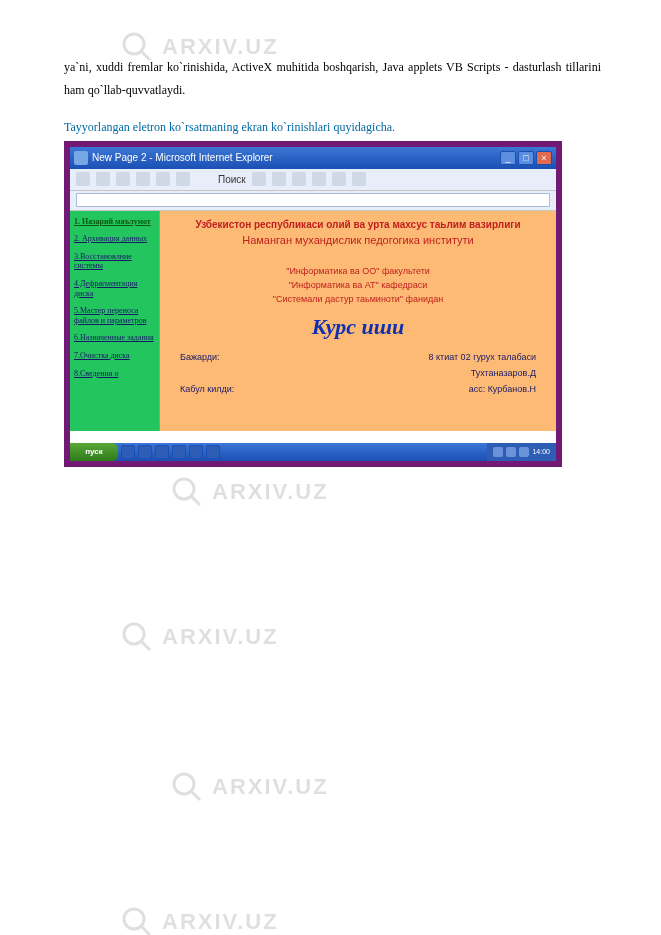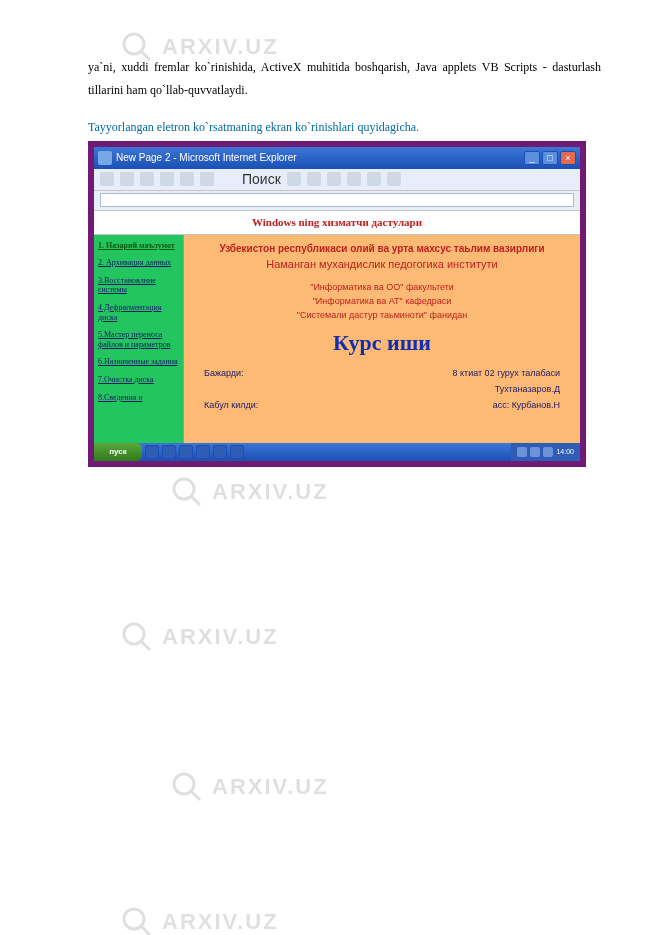--- a/index.html
+++ b/index.html
@@ -23,21 +23,21 @@
 .watermark-text {
 font-family: Arial, sans-serif;
 font-weight: bold;
 font-size: 22px;
 letter-spacing: 2px;
 color: #000;
 }
 .content {
 position: absolute;
 top: 56px;
-left: 88px;
+left: 64px;
 right: 60px;
 z-index: 2;
 }
 .para1 {
 font-size: 12px;
 line-height: 1.9;
 color: #000;
 text-align: justify;
 }
 .para2 {
@@ -99,21 +99,21 @@
 gap: 6px;
 }
 .tb-icon {
 width: 14px;
 height: 14px;
 background: #cfd8e6;
 border-radius: 2px;
 }
 .tb-text {
 font-family: Tahoma, sans-serif;
-font-size: 14px;
+font-size: 10px;
 color: #333;
 padding-left: 22px;
 }
 .addressbar {
 height: 20px;
 background: #e8eef9;
 border-bottom: 1px solid #c6c6c6;
 display: flex;
 align-items: center;
 padding: 0 6px;
@@ -168,29 +168,30 @@
 font-weight: bold;
 }
 .content-panel {
 flex: 1;
 background: #fdba74;
 padding: 8px 10px;
 text-align: center;
 font-family: Arial, sans-serif;
 }
 .cp-line1 { font-size: 10px; color: #c02020; font-weight: bold; margin-bottom: 4px; }
-.cp-line2 { font-size: 11px; color: #c02020; margin-bottom: 12px; }
+.cp-line2 { font-size: 11px; color: #c02020; margin-bottom: 20px; }
 .cp-line3 { font-size: 9px; color: #c02020; margin-bottom: 4px; }
 .cp-line4 { font-size: 9px; color: #c02020; margin-bottom: 4px; }
 .cp-line5 { font-size: 9px; color: #c02020; margin-bottom: 10px; }
 .cp-title {
 font-family: "Times New Roman", serif;
 font-size: 22px;
 color: #1030b0;
 font-weight: bold;
+font-style: italic;
 margin-bottom: 12px;
 }
 .cp-row {
 display: flex;
 justify-content: space-between;
 padding: 0 10px;
 font-size: 9px;
 color: #1a1a6a;
 margin-bottom: 6px;
 text-align: left;
@@ -336,23 +337,20 @@
       <div class="tb-icon"></div>
       <div class="tb-icon"></div>
       <div class="tb-icon"></div>
       <div class="tb-icon"></div>
     </div>
 
     <div class="addressbar">
       <div class="addr-input"></div>
     </div>
 
-    <div class="banner">
-      <span class="banner-text">Windows ning хизматчи дастулари</span>
-    </div>
 
     <div class="main-area">
       <div class="sidebar">
         <div class="sidebar-item active">1. Назарий маълумот</div>
         <div class="sidebar-item">2. Архивация данных</div>
         <div class="sidebar-item">3.Восстановлние системы</div>
         <div class="sidebar-item">4.Дефрагментация диска</div>
         <div class="sidebar-item">5.Мастер переноса файлов и параметров</div>
         <div class="sidebar-item">6.Назначенные задания</div>
         <div class="sidebar-item">7.Очистка диска</div>

